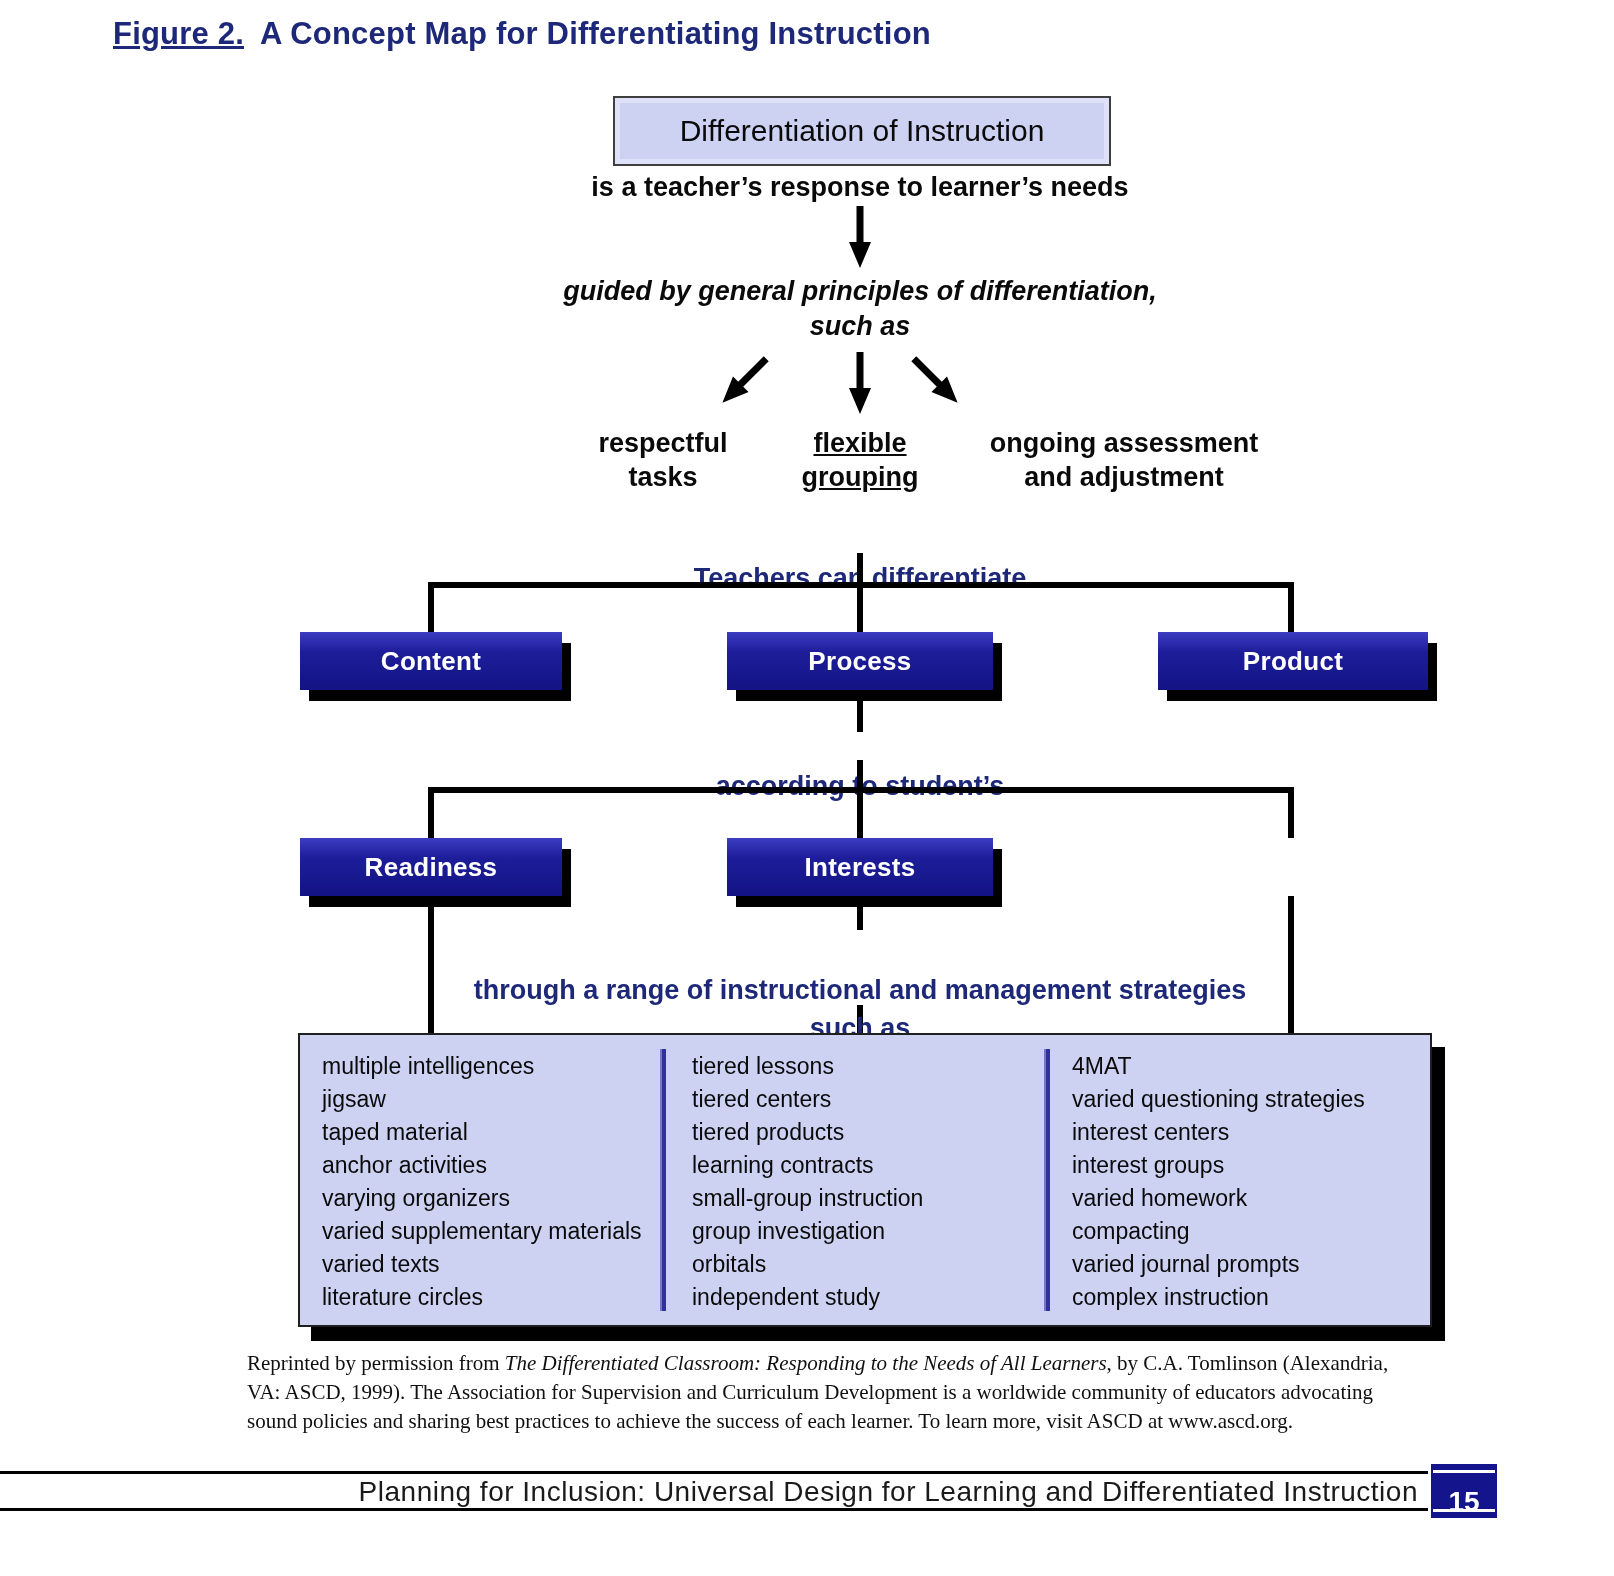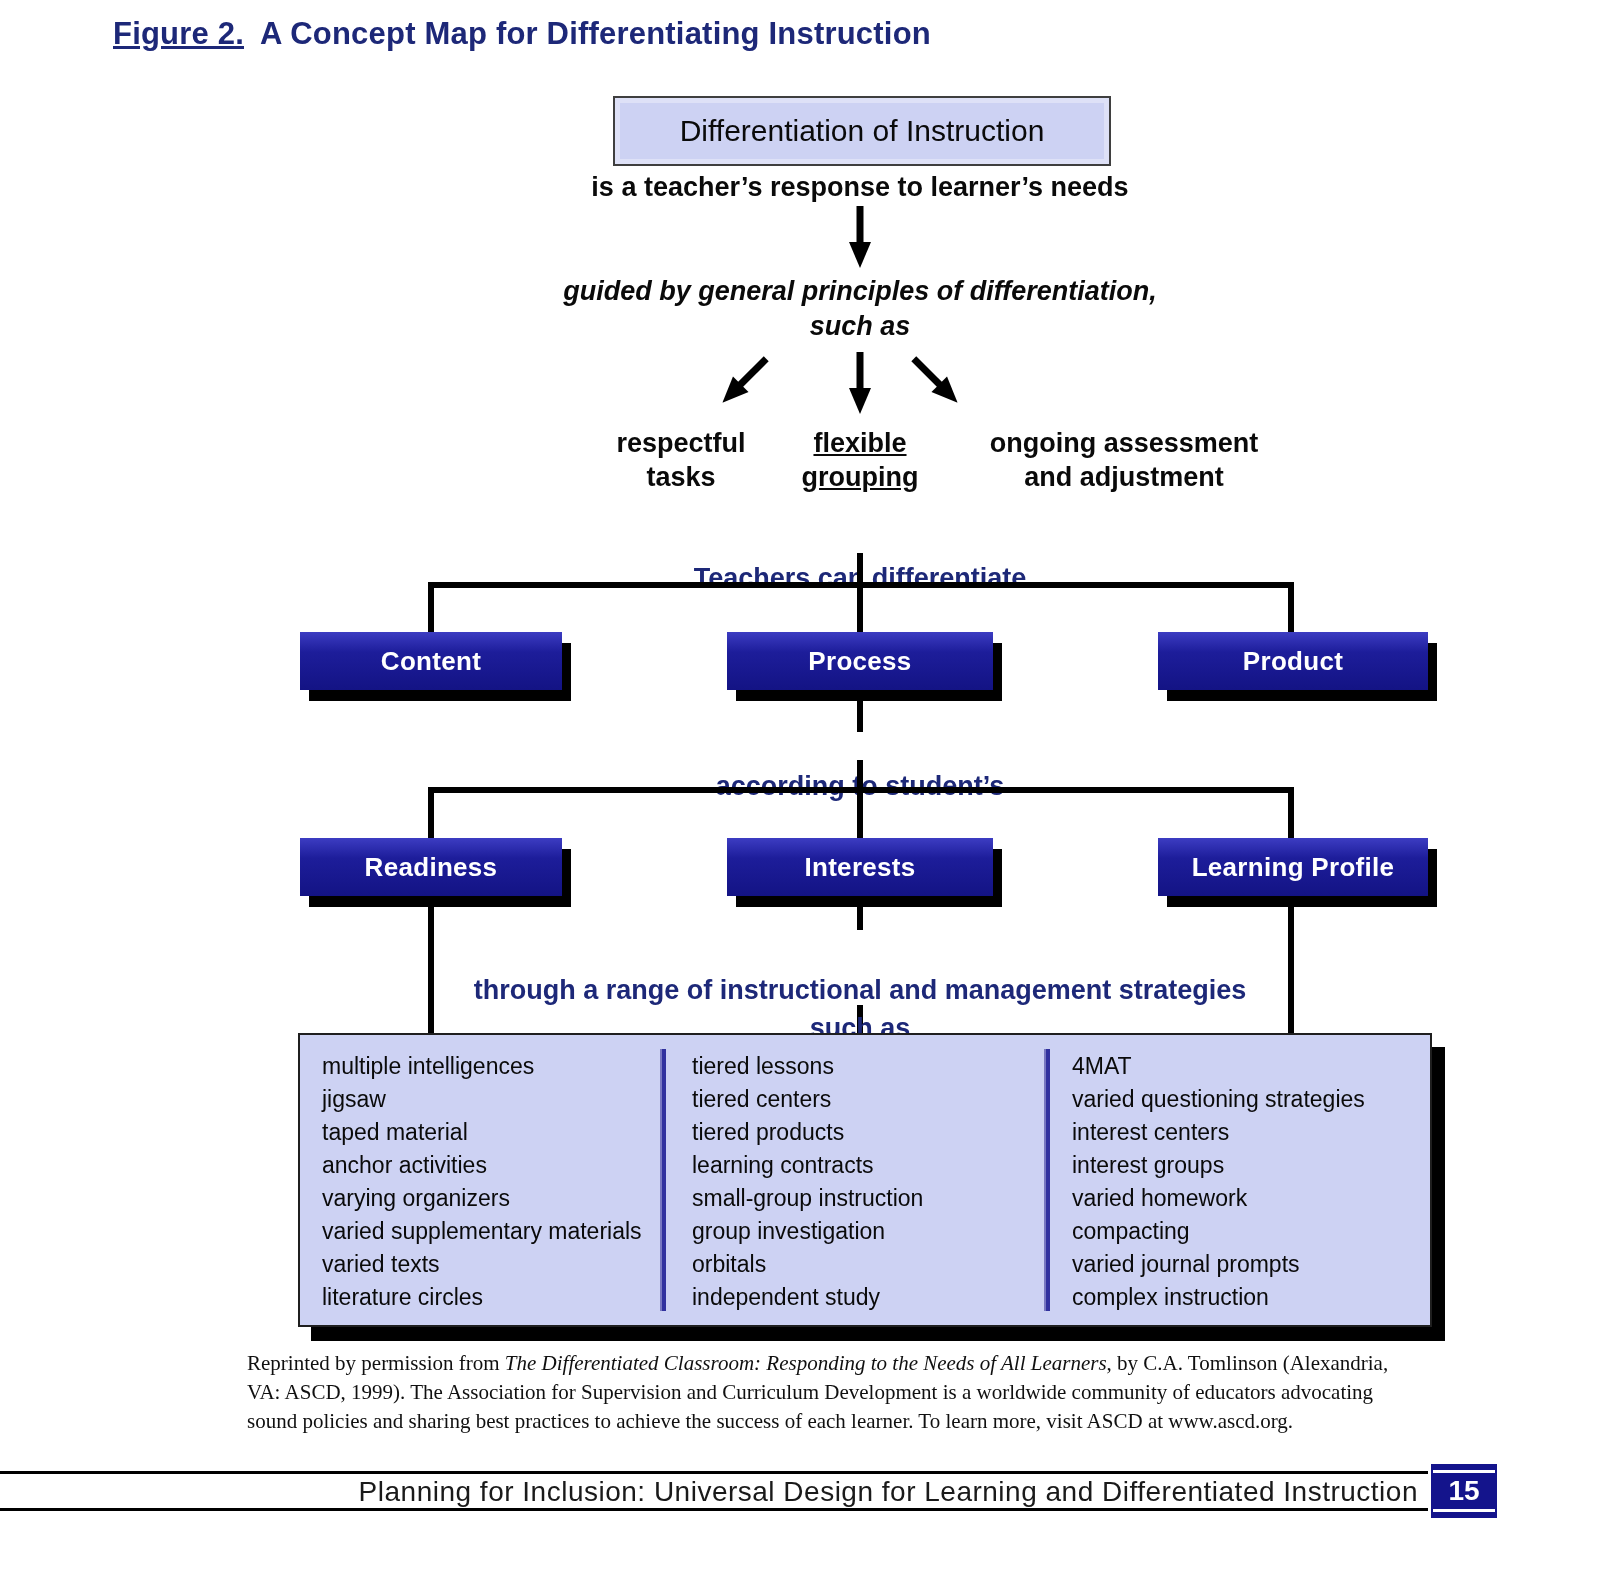--- a/index.html
+++ b/index.html
@@ -31,21 +31,21 @@
              background:var(--light_box);border:2px solid #1f1f1f;
              box-shadow:13px 14px 0 0 #000;}
   .sep{position:absolute;top:14px;bottom:14px;width:6px;background:var(--separator_blue);
        box-shadow:inset 2px 0 0 rgba(255,255,255,.35);}
   .col{position:absolute;top:15px;font-size:23px;line-height:33px;color:#0a0a0a;white-space:nowrap;}
   .attrib{position:absolute;left:247px;top:1349px;font-family:"Liberation Serif",serif;
           font-size:21px;line-height:29px;color:#101010;white-space:nowrap;}
   .footer-text{position:absolute;left:0;top:1476px;width:1418px;text-align:right;
                font-size:28px;color:#1a1a1a;letter-spacing:.5px;white-space:nowrap;}
   .page-num{position:absolute;left:1431px;top:1464px;width:66px;height:54px;
-            background:#14148c;display:flex;align-items:center;justify-content:center;
+            background:#14148c;display:flex;align-items:flex-end;justify-content:center;
             color:#fff;font-size:28px;font-weight:bold;}
   .page-num .wl{position:absolute;left:2px;right:2px;height:3px;background:#fff;}
 </style>
 </head>
 <body>
 
 <div class="page">
 
   <div class="fig-title">
     <span class="lbl">Figure 2.</span><span>A Concept Map for Differentiating Instruction</span>
@@ -81,21 +81,21 @@
         <polygon points="13,64 2,38 24,38" fill="#000"></polygon>
       </svg>
   </div>
   <div class="arrow" style="left:922px;top:348px;transform:rotate(-45deg);">
     <svg width="26" height="64" viewBox="0 0 26 64">
         <line x1="13" y1="2" x2="13" y2="42" stroke="#000" stroke-width="7"></line>
         <polygon points="13,64 2,38 24,38" fill="#000"></polygon>
       </svg>
   </div>
 
-  <div class="ctext black27" style="left:531px;top:426px;width:300px;line-height:34px;">
+  <div class="ctext black27" style="left:513px;top:426px;width:300px;line-height:34px;">
     <div>respectful</div>
     <div>tasks</div>
   </div>
   <div class="ctext black27" style="left:710px;top:426px;width:300px;line-height:34px;text-decoration:underline;">
     <div>flexible</div>
     <div>grouping</div>
   </div>
   <div class="ctext black27" style="left:924px;top:426px;width:400px;line-height:34px;">
     <div>ongoing assessment</div>
     <div>and adjustment</div>
@@ -124,23 +124,20 @@
   <div class="vline" style="left:857px;top:760px;width:6px;height:78px;"></div>
   <div class="hline" style="left:428px;top:787px;width:866px;height:6px;"></div>
   <div class="vline" style="left:428px;top:787px;width:6px;height:51px;"></div>
   <div class="vline" style="left:1288px;top:787px;width:6px;height:51px;"></div>
 
   <div class="navy-box" style="left:300px;top:838px;width:262px;">
     <span>Readiness</span>
   </div>
   <div class="navy-box" style="left:727px;top:838px;width:266px;">
     <span>Interests</span>
-  </div>
-  <div class="navy-box" style="left:1158px;top:838px;width:270px;">
-    <span>Learning Profile</span>
   </div>
 
   <div class="vline" style="left:428px;top:896px;width:6px;height:139px;"></div>
   <div class="vline" style="left:1288px;top:896px;width:6px;height:139px;"></div>
   <div class="vline" style="left:857px;top:896px;width:6px;height:34px;"></div>
   <div class="vline" style="left:857px;top:1005px;width:6px;height:30px;"></div>
 
   <div class="ctext navy27" style="left:360px;top:933px;width:1000px;">through a range of instructional and management strategies</div>
   <div class="ctext navy27" style="left:460px;top:971px;width:800px;">such as</div>
 

